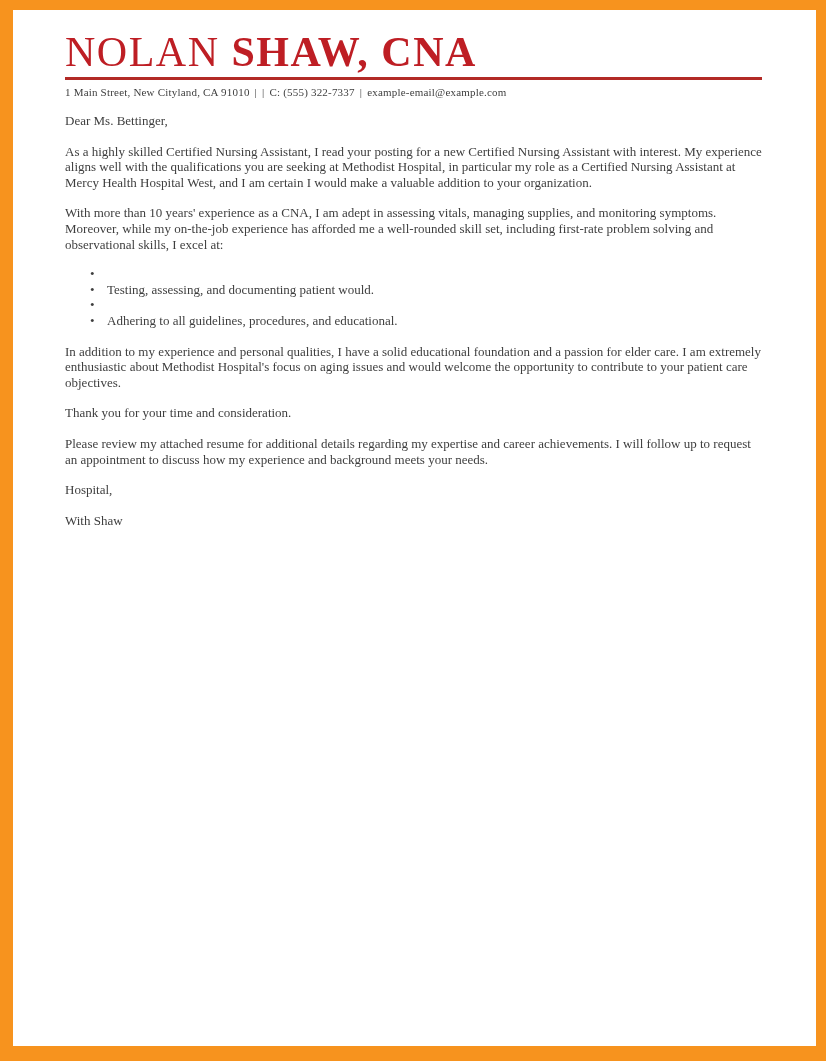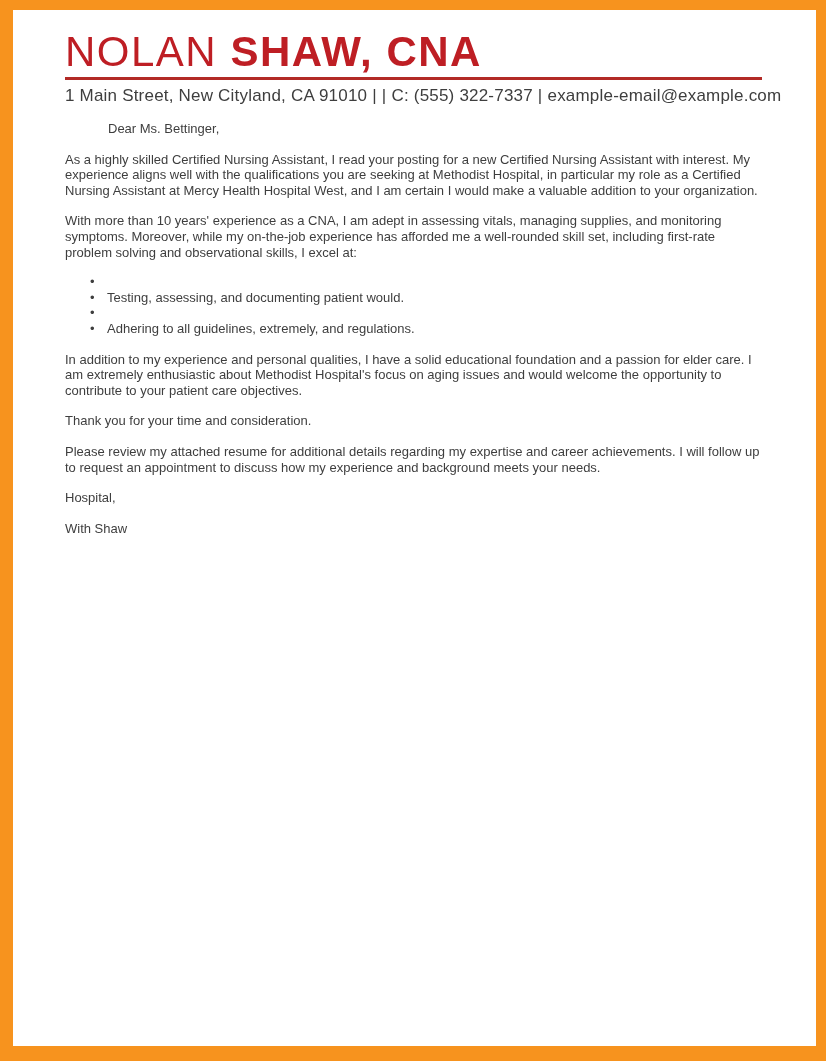--- a/index.html
+++ b/index.html
@@ -1,15 +1,15 @@
 <!DOCTYPE html>
 <html><head>
 <meta charset="utf-8">
 <style>
-  * { box-sizing: border-box; margin: 0; padding: 0; }
+  * { box-sizing: border-box; margin: 0; padding: 0; font-family: Liberation Serif, serif; }
   html, body { margin: 0; padding: 0; background: #ffffff; }
   body { font-family: "Liberation Sans", "DejaVu Sans", sans-serif; }
 
   .frame {
     width: 826px;
     height: 1061px;
     background: #F7931E;
     padding: 10px 10px 15px 13px;
   }
   .page {
@@ -32,32 +32,32 @@
   }
   .name .bold { font-weight: 700; }
   .rule {
     width: 697px;
     height: 3px;
     background: #B22A26;
     margin-top: 3px;
   }
   .contact {
     margin-top: 6px;
-    font-size: 17px;
+    font-size: 11px;
     color: #3E3E3E;
     letter-spacing: 0.2px;
     white-space: nowrap;
   }
   .contact .sep { margin: 0 5px; color: #3E3E3E; }
   .contact .sep2 { margin-right: 5px; }
 
   
   .letter { width: 697px; color: #3E3E3E; font-size: 13px; line-height: 15.6px; }
   .letter p { margin-top: 15px; }
-  .greeting { margin-top: 17px; margin-left: 43px; }
+  .greeting { margin-top: 17px; }
   .skills {
     list-style: none;
     margin-top: 14px;
   }
   .skills li {
     display: flex;
     line-height: 15.6px;
   }
   .skills .dot {
     width: 17px;
@@ -94,21 +94,21 @@
           </li>
         <li>
             <span class="dot">•</span>
             <span>Testing, assessing, and documenting patient would.</span>
           </li>
         <li>
             <span class="dot">•</span>
           </li>
         <li>
             <span class="dot">•</span>
-            <span>Adhering to all guidelines, extremely, and regulations.</span>
+            <span>Adhering to all guidelines, procedures, and educational.</span>
           </li>
       </ul>
 
       <p>In addition to my experience and personal qualities, I have a solid educational foundation and a passion for elder care. I am extremely enthusiastic about Methodist Hospital's focus on aging issues and would welcome the opportunity to contribute to your patient care objectives.</p>
 
       <p>Thank you for your time and consideration.</p>
 
       <p>Please review my attached resume for additional details regarding my expertise and career achievements. I will follow up to request an appointment to discuss how my experience and background meets your needs.</p>
 
       <p>Hospital,</p>

